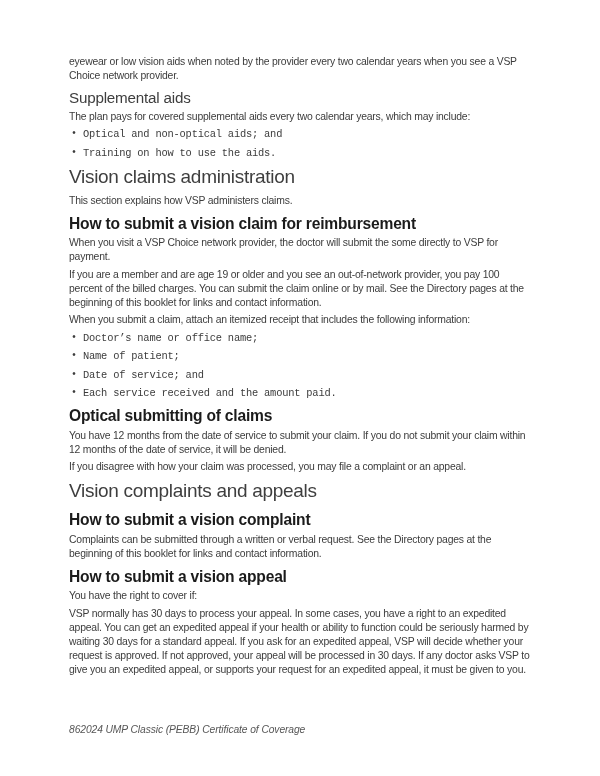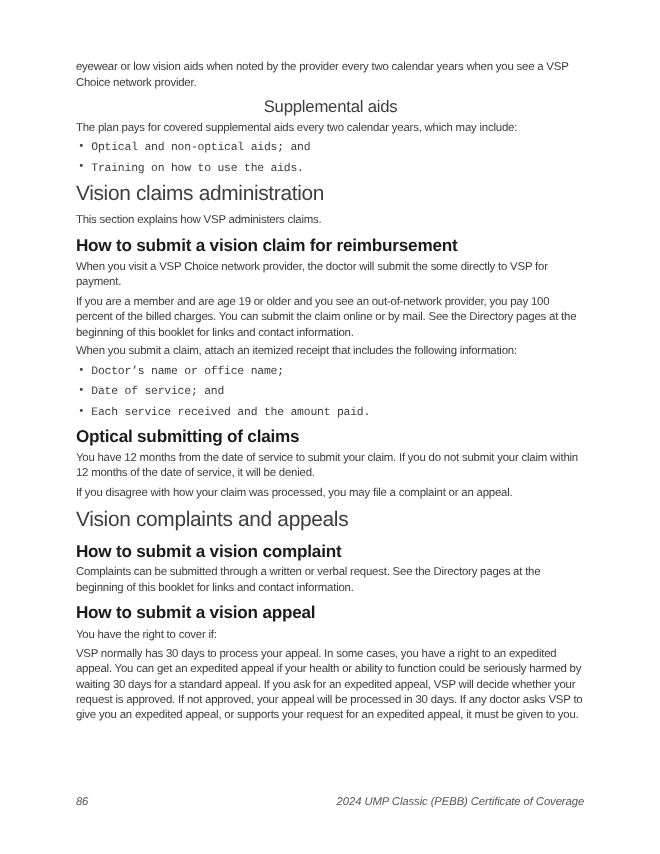--- a/index.html
+++ b/index.html
@@ -40,21 +40,20 @@
     font-weight: 300;
     color: #3e3e3e;
     letter-spacing: -0.3px;
   }
   h3.sub-heading {
     margin: 6.5px 0 0;
     font-size: 15.2px;
     line-height: 17px;
     font-weight: 400;
     color: #3e3e3e;
-    text-align: center;
   }
   h4.bold-heading {
     margin: 6px 0 1.5px;
     font-size: 15.6px;
     line-height: 19px;
     font-weight: 700;
     color: #1b1b1b;
     letter-spacing: -0.2px;
   }
   ul.bullet-list {
@@ -78,21 +77,21 @@
     top: 0;
     font-size: 10px;
     color: #3c3c3c;
   }
   .footer {
     position: absolute;
     left: 69px;
     right: 69px;
     top: 723px;
     display: flex;
-    justify-content: space-between;
+    justify-content: flex-start;
     align-items: baseline;
     font-style: italic;
     font-size: 10.3px;
     line-height: 14px;
     color: #565656;
     letter-spacing: -0.1px;
   }
 </style>
 </head>
 <body>
@@ -111,20 +110,21 @@
 
     <h2 class="section-heading">Vision claims administration</h2>
     <p>This section explains how VSP administers claims.</p>
 
     <h4 class="bold-heading">How to submit a vision claim for reimbursement</h4>
     <p>When you visit a VSP Choice network provider, the doctor will submit the some directly to VSP for payment.</p>
     <p>If you are a member and are age 19 or older and you see an out-of-network provider, you pay 100 percent of the billed charges. You can submit the claim online or by mail. See the Directory pages at the beginning of this booklet for links and contact information.</p>
     <p>When you submit a claim, attach an itemized receipt that includes the following information:</p>
     <ul class="bullet-list">
       <li>Doctor’s name or office name;</li>
+      <li>Name of patient;</li>
       <li>Date of service; and</li>
       <li>Each service received and the amount paid.</li>
     </ul>
 
     <h4 class="bold-heading">Optical submitting of claims</h4>
     <p>You have 12 months from the date of service to submit your claim. If you do not submit your claim within 12 months of the date of service, it will be denied.</p>
     <p>If you disagree with how your claim was processed, you may file a complaint or an appeal.</p>
 
     <h2 class="section-heading">Vision complaints and appeals</h2>
 

